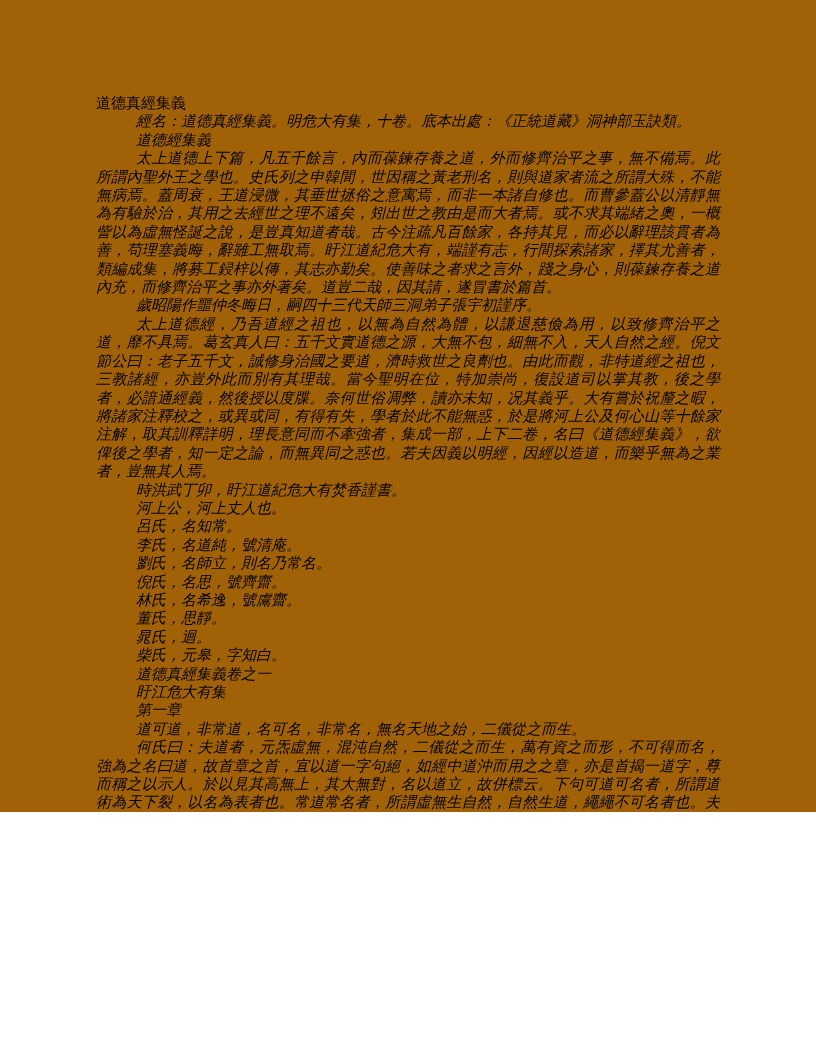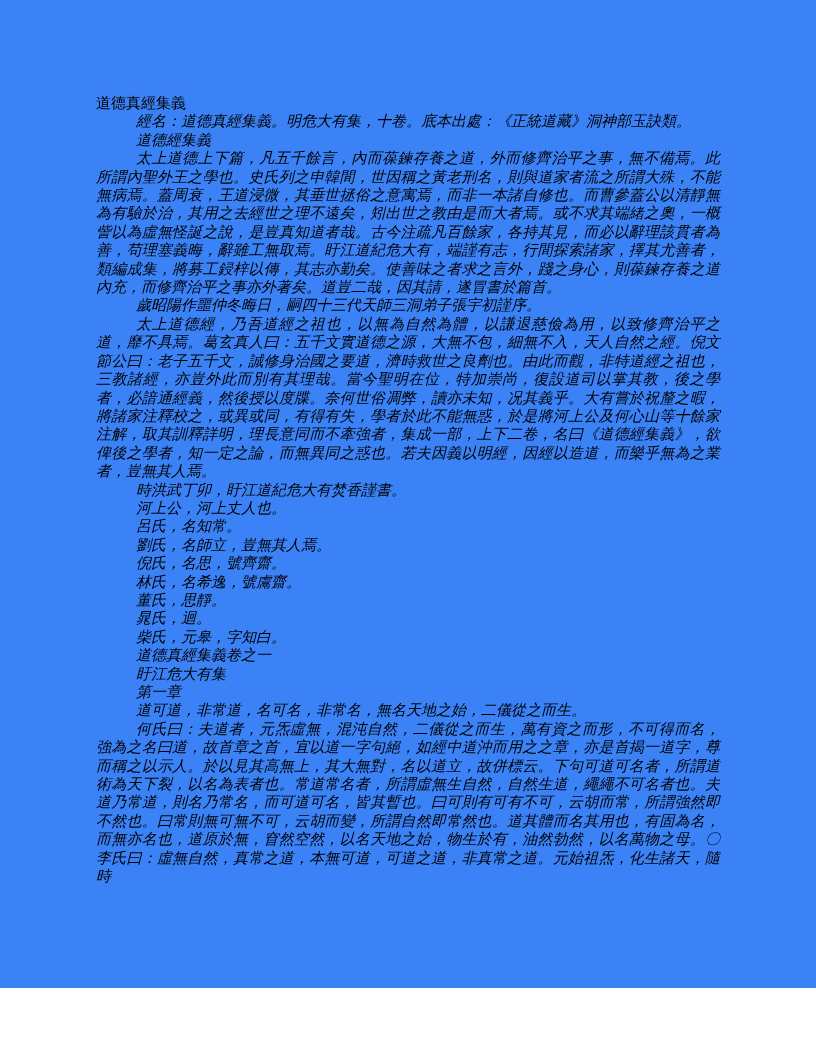--- a/index.html
+++ b/index.html
@@ -3,24 +3,24 @@
 <meta charset="utf-8">
 <style>
   html, body {
     margin: 0;
     padding: 0;
     background: #ffffff;
   }
   .page {
     position: relative;
     width: 816px;
-    height: 988px;
+    height: 812px;
     box-sizing: border-box;
     padding: 94px 96px 96px 96px;
-    background: #3b82f6;
+    background: #a16207;
     color: #000000;
     font-family: "Liberation Serif", "DejaVu Serif", serif;
     font-size: 15px;
     line-height: 18.4px;
     text-align: justify;
     overflow: hidden;
   }
   .page p {
     margin: 0;
     padding: 0;
@@ -36,21 +36,22 @@
 <div class="page">
   <p>道德真經集義</p>
   <p class="ind">經名：道德真經集義。明危大有集，十卷。底本出處：《正統道藏》洞神部玉訣類。</p>
   <p class="ind">道德經集義</p>
   <p class="ind">太上道德上下篇，凡五千餘言，內而葆鍊存養之道，外而修齊治平之事，無不備焉。此所謂內聖外王之學也。史氏列之申韓間，世因稱之黃老刑名，則與道家者流之所謂大殊，不能無病焉。蓋周衰，王道浸微，其垂世拯俗之意寓焉，而非一本諸自修也。而曹參蓋公以清靜無為有驗於治，其用之去經世之理不遠矣，矧出世之教由是而大者焉。或不求其端緒之奧，一概訾以為虛無怪誕之說，是豈真知道者哉。古今注疏凡百餘家，各持其見，而必以辭理該貫者為善，苟理塞義晦，辭雖工無取焉。盱江道紀危大有，端謹有志，行間探索諸家，擇其尤善者，類編成集，將募工鋟梓以傳，其志亦勤矣。使善味之者求之言外，踐之身心，則葆鍊存養之道內充，而修齊治平之事亦外著矣。道豈二哉，因其請，遂冒書於篇首。</p>
   <p class="ind">歲昭陽作噩仲冬晦日，嗣四十三代天師三洞弟子張宇初謹序。</p>
   <p class="ind">太上道德經，乃吾道經之祖也，以無為自然為體，以謙退慈儉為用，以致修齊治平之道，靡不具焉。葛玄真人曰：五千文實道德之源，大無不包，細無不入，天人自然之經。倪文節公曰：老子五千文，誠修身治國之要道，濟時救世之良劑也。由此而觀，非特道經之祖也，三教諸經，亦豈外此而別有其理哉。當今聖明在位，特加崇尚，復設道司以掌其教，後之學者，必諳通經義，然後授以度牒。奈何世俗凋弊，讀亦未知，况其義乎。大有嘗於祝釐之暇，將諸家注釋校之，或異或同，有得有失，學者於此不能無惑，於是將河上公及何心山等十餘家注解，取其訓釋詳明，理長意同而不牽強者，集成一部，上下二卷，名曰《道德經集義》，欲俾後之學者，知一定之論，而無異同之惑也。若夫因義以明經，因經以造道，而樂乎無為之業者，豈無其人焉。</p>
   <p class="ind">時洪武丁卯，盱江道紀危大有焚香謹書。</p>
   <p class="ind">河上公，河上丈人也。</p>
   <p class="ind">呂氏，名知常。</p>
-  <p class="ind">劉氏，名師立，豈無其人焉。</p>
+  <p class="ind">李氏，名道純，號清庵。</p>
+  <p class="ind">劉氏，名師立，則名乃常名。</p>
   <p class="ind">倪氏，名思，號齊齋。</p>
   <p class="ind">林氏，名希逸，號鬳齋。</p>
   <p class="ind">董氏，思靜。</p>
   <p class="ind">晁氏，迴。</p>
   <p class="ind">柴氏，元皋，字知白。</p>
   <p class="ind">道德真經集義卷之一</p>
   <p class="ind">盱江危大有集</p>
   <p class="ind">第一章</p>
   <p class="ind">道可道，非常道，名可名，非常名，無名天地之始，二儀從之而生。</p>
   <p class="ind">何氏曰：夫道者，元炁虛無，混沌自然，二儀從之而生，萬有資之而形，不可得而名，強為之名曰道，故首章之首，宜以道一字句絕，如經中道沖而用之之章，亦是首揭一道字，尊而稱之以示人。於以見其高無上，其大無對，名以道立，故併標云。下句可道可名者，所謂道術為天下裂，以名為表者也。常道常名者，所謂虛無生自然，自然生道，繩繩不可名者也。夫道乃常道，則名乃常名，而可道可名，皆其暫也。曰可則有可有不可，云胡而常，所謂強然即不然也。曰常則無可無不可，云胡而變，所謂自然即常然也。道其體而名其用也，有固為名，而無亦名也，道原於無，窅然空然，以名天地之始，物生於有，油然勃然，以名萬物之母。〇李氏曰：虛無自然，真常之道，本無可道，可道之道，非真常之道。元始祖炁，化生諸天，隨時</p>

